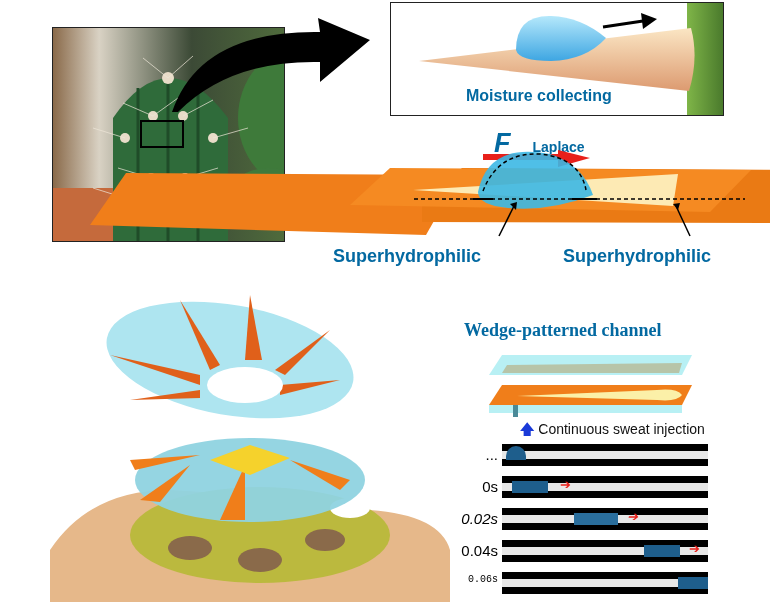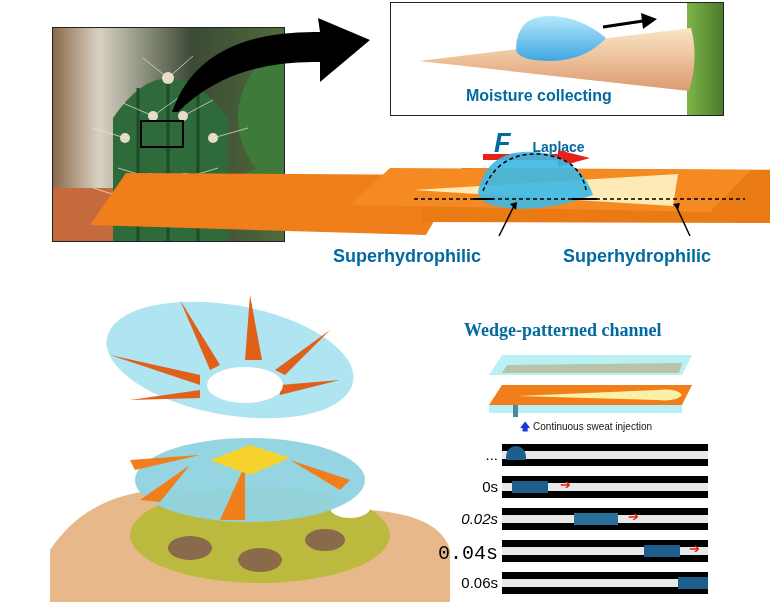--- a/index.html
+++ b/index.html
@@ -141,21 +141,21 @@
 
 <div class="abs lbl" style="left:464px;top:320px;font-size:18px;font-family:Liberation Serif, serif;">Wedge-patterned channel</div>
 <svg style="left:487px;top:350px;" width="210" height="60">
   <path d="M15,5 L205,5 L195,25 L2,25 Z" fill="#b8f0f4"></path>
   <path d="M20,15 L195,13 L192,23 L15,23 Z" fill="#b7c4a8"></path>
   <path d="M15,35 L205,35 L195,55 L2,55 Z" fill="#f07e1a"></path>
   <path d="M30,46 L170,40 Q190,38 195,45 Q190,52 170,50 Z" fill="#fbf0a8"></path>
   <path d="M2,55 L195,55 L195,63 L2,63 Z" fill="#b8f0f4"></path>
   <rect x="26" y="55" width="5" height="12" fill="#4a8a98"></rect>
 </svg>
-<div class="abs" style="left:520px;top:419px;font-size:10px;color:#111;white-space:nowrap;">
+<div class="abs" style="left:520px;top:419px;font-size:14px;color:#111;white-space:nowrap;">
   <span style="color:#1a3ad8;font-weight:bold;">🡅</span>
   <span>Continuous sweat injection</span>
 </div>
 
 <div class="abs" style="left:455px;top:442px;width:250px;">
   <div style="position:relative;height:32px;">
     <span style="position:absolute;right:207px;top:4px;font-size:15px;">...</span>
     <div style="position:absolute;left:47px;top:2px;width:206px;height:22px;background:#000;">
         <div style="position:absolute;left:0;right:0;top:7px;height:8px;background:#e8e8e8;"></div>
         <div style="position:absolute;left:4px;top:2px;width:20px;height:14px;background:#1e5e8c;border-radius:10px 10px 0 0;"></div>
@@ -171,27 +171,27 @@
   </div>
   <div style="position:relative;height:32px;font-style:italic;">
     <span style="position:absolute;right:207px;top:4px;font-size:15px;">0.02s</span>
     <div style="position:absolute;left:47px;top:2px;width:206px;height:22px;background:#000;">
         <div style="position:absolute;left:0;right:0;top:7px;height:8px;background:#e8e8e8;"></div>
         <div style="position:absolute;left:72px;top:5px;width:44px;height:12px;background:#2a6e9c;"></div>
         <span style="position:absolute;left:125px;top:1px;color:#e8201a;font-size:13px;">➔</span>
       </div>
   </div>
   <div style="position:relative;height:32px;">
-    <span style="position:absolute;right:207px;top:4px;font-size:20px;font-family:Liberation Mono, monospace;">0.04s</span>
+    <span style="position:absolute;right:207px;top:4px;font-size:15px;">0.04s</span>
     <div style="position:absolute;left:47px;top:2px;width:206px;height:22px;background:#000;">
         <div style="position:absolute;left:0;right:0;top:7px;height:8px;background:#e8e8e8;"></div>
         <div style="position:absolute;left:142px;top:5px;width:36px;height:12px;background:#1e5e8c;"></div>
         <span style="position:absolute;left:187px;top:1px;color:#e8201a;font-size:13px;">➔</span>
       </div>
   </div>
   <div style="position:relative;height:32px;">
-    <span style="position:absolute;right:207px;top:4px;font-size:15px;">0.06s</span>
+    <span style="position:absolute;right:207px;top:4px;font-size:10px;font-family:Liberation Mono, monospace;">0.06s</span>
     <div style="position:absolute;left:47px;top:2px;width:206px;height:22px;background:#000;">
         <div style="position:absolute;left:0;right:0;top:7px;height:8px;background:#e8e8e8;"></div>
         <div style="position:absolute;left:176px;top:5px;width:30px;height:12px;background:#1e5e8c;"></div>
       </div>
   </div>
 </div>
 
 </body></html>

